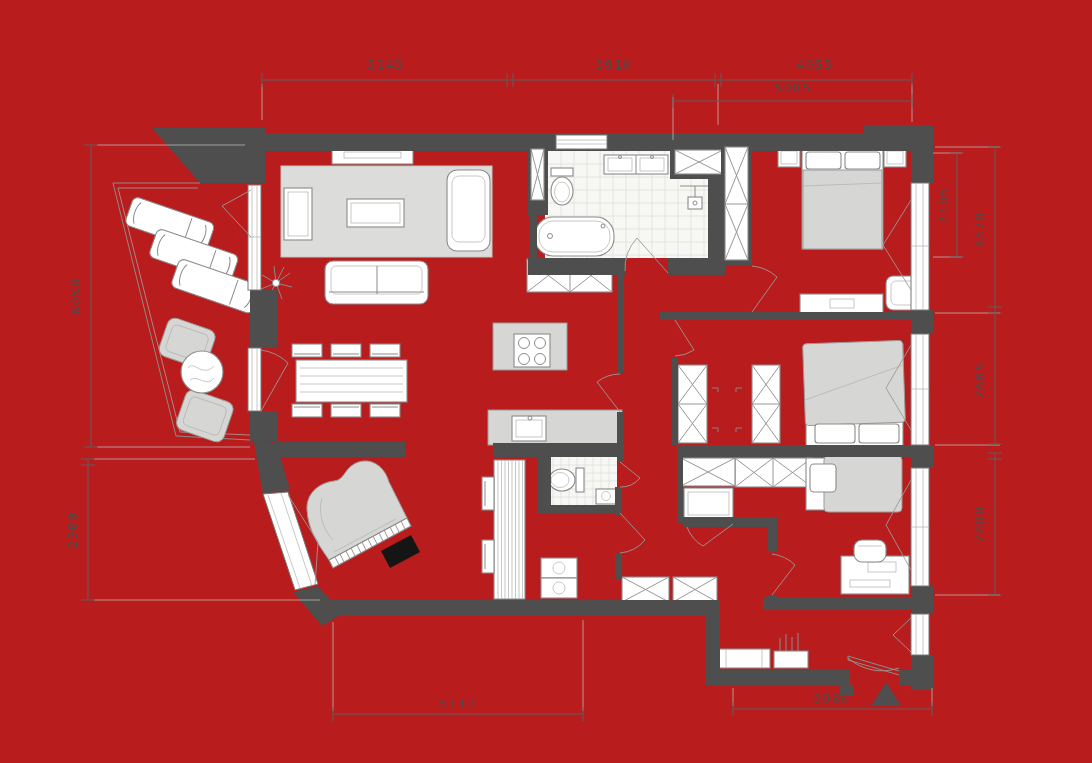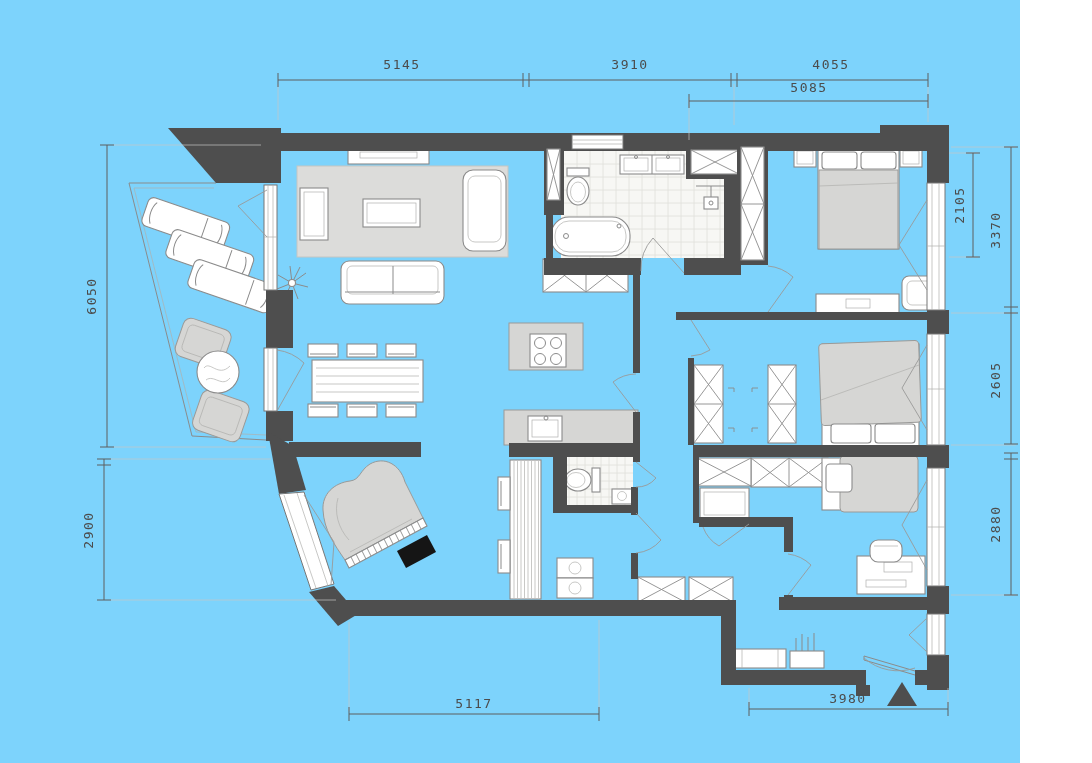--- a/index.html
+++ b/index.html
@@ -1,17 +1,17 @@
 <!DOCTYPE html>
 <html><head>
 <meta charset="utf-8">
 <style>
   html,body{margin:0;padding:0;background:#ffffff;}
-  .canvas{position:relative;width:1004px;height:763px;background:#7dd3fc;overflow:hidden;
-          font-family:"DejaVu Sans Mono", "Liberation Mono", monospace;padding-left:16px;}
+  .canvas{position:relative;width:1092px;height:763px;background:#b91c1c;overflow:hidden;
+          font-family:"DejaVu Sans Mono", "Liberation Mono", monospace;}
   svg{display:block}
   .wall{fill:#4e4e4e;stroke:none;}
   .fur{fill:#ffffff;stroke:#8b8b8b;stroke-width:1.1;}
   .furg{fill:#d6d6d4;stroke:#9a9a98;stroke-width:1;}
   .ln{fill:none;stroke:#8b8b8b;stroke-width:1;}
   .thin{fill:none;stroke:#b0b0ae;stroke-width:.7;}
   .tile{fill:none;stroke:#e0dfda;stroke-width:.8;}
   .floor{fill:#f7f7f4;stroke:none;}
   .win{fill:#ffffff;stroke:#777777;stroke-width:1;}
   .door{fill:none;stroke:#9a9a98;stroke-width:.9;}

